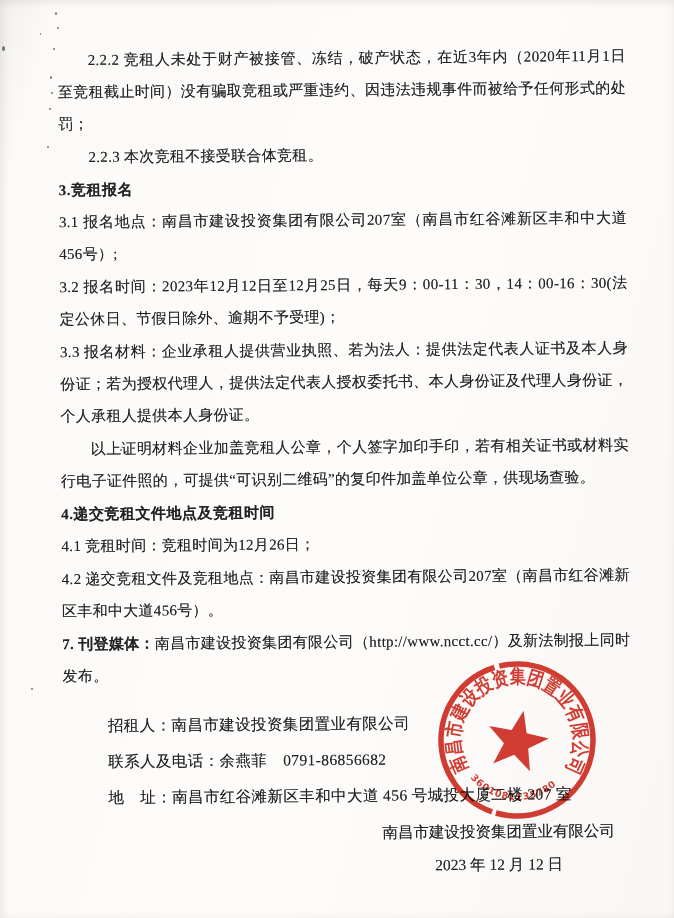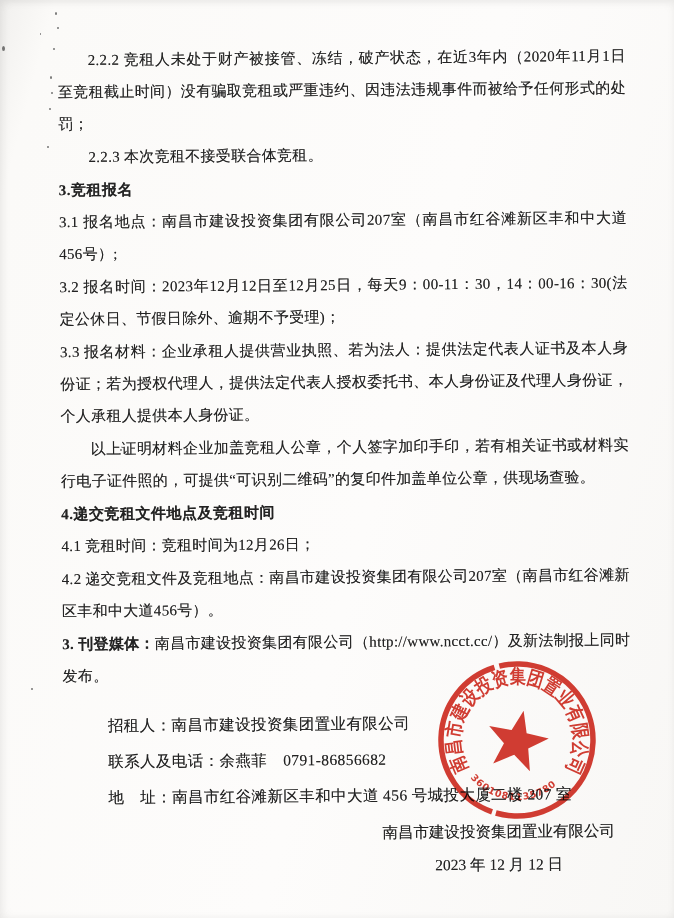--- a/index.html
+++ b/index.html
@@ -93,21 +93,21 @@
     <p class="para indent">2.2.2 竞租人未处于财产被接管、冻结，破产状态，在近3年内（2020年11月1日至竞租截止时间）没有骗取竞租或严重违约、因违法违规事件而被给予任何形式的处罚；</p>
     <p class="para indent">2.2.3 本次竞租不接受联合体竞租。</p>
     <p class="heading">3.竞租报名</p>
     <p class="para">3.1 报名地点：南昌市建设投资集团有限公司207室（南昌市红谷滩新区丰和中大道456号）;</p>
     <p class="para">3.2 报名时间：2023年12月12日至12月25日，每天9：00-11：30，14：00-16：30(法定公休日、节假日除外、逾期不予受理)；</p>
     <p class="para">3.3 报名材料：企业承租人提供营业执照、若为法人：提供法定代表人证书及本人身份证；若为授权代理人，提供法定代表人授权委托书、本人身份证及代理人身份证，个人承租人提供本人身份证。</p>
     <p class="para indent">以上证明材料企业加盖竞租人公章，个人签字加印手印，若有相关证书或材料实行电子证件照的，可提供“可识别二维码”的复印件加盖单位公章，供现场查验。</p>
     <p class="heading">4.递交竞租文件地点及竞租时间</p>
     <p class="para">4.1 竞租时间：竞租时间为12月26日；</p>
     <p class="para">4.2 递交竞租文件及竞租地点：南昌市建设投资集团有限公司207室（南昌市红谷滩新区丰和中大道456号）。</p>
-    <p class="para"><span class="bold">3. 刊登媒体：</span><span>南昌市建设投资集团有限公司（http://www.ncct.cc/）及新法制报上同时发布。</span></p>
+    <p class="para"><span class="bold">7. 刊登媒体：</span><span>南昌市建设投资集团有限公司（http://www.ncct.cc/）及新法制报上同时发布。</span></p>
 
     <div class="signature">
       <div class="sig-line">招租人：南昌市建设投资集团置业有限公司</div>
       <div class="sig-line">联系人及电话：余燕菲　0791-86856682</div>
       <div class="sig-line">地　址：南昌市红谷滩新区丰和中大道 456 号城投大厦二楼 207 室</div>
     </div>
 
     <div class="stamp-block">
       <div>南昌市建设投资集团置业有限公司</div>
       <div>2023 年 12 月 12 日</div>

